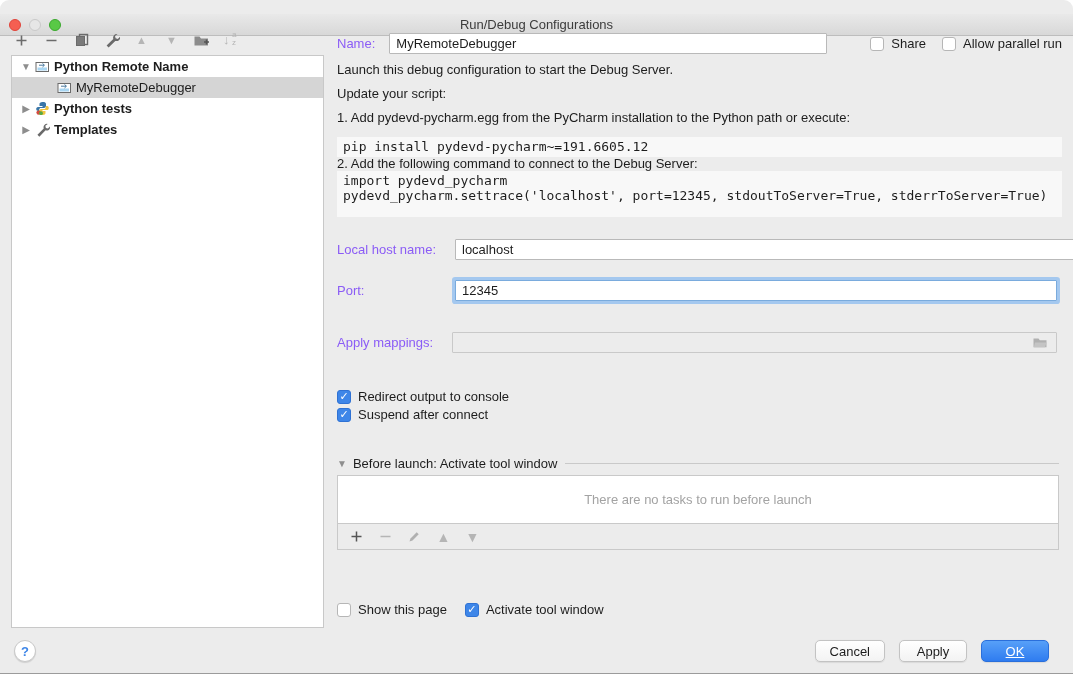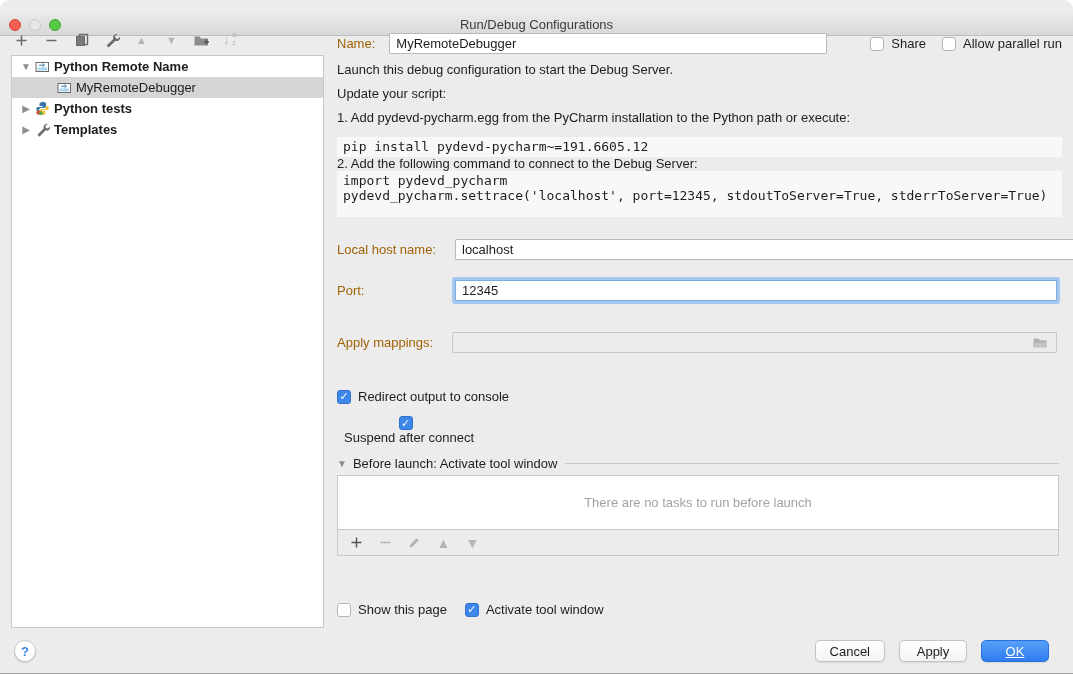--- a/index.html
+++ b/index.html
@@ -33,40 +33,40 @@
   .trow.selected { background:#d5d5d5; }
   .arrowcol { width:16px; text-align:center; color:#8e8e8e; font-size:10px; flex:0 0 16px; margin-left:6px; }
   .trow .ic { width:16px; height:16px; flex:0 0 16px; margin-right:4px; display:flex; align-items:center; justify-content:center; }
   .trow .lbl { font-weight:bold; }
   .trow .lbl.normal { font-weight:normal; }
   .indent1 { margin-left:28px; }
 
   
   .rpane { position:absolute; left:337px; top:0; width:725px; height:650px; }
   .row { position:absolute; left:0; display:flex; align-items:center; }
-  .flabel { color:#a16207; }
+  .flabel { color:#8b5cf6; }
   .textin { height:21px; background:#fff; border:1px solid #b9b9b9; border-radius:1px; font-family:"Liberation Sans",sans-serif; font-size:13px; padding:0 6px; color:#1d1d1d; outline:none; }
   .textin.focused { box-shadow:0 0 0 3px #a4c8ef; border-color:#7aabdd; }
   .textin.disabled { background:#ececec; border-color:#c9c9c9; }
 
   .plain { position:absolute; left:0; }
   .codeline { position:absolute; left:0; width:725px; background:#f8f8f8; font-family:"DejaVu Sans Mono", monospace; font-size:13px; padding:2px 6px 3px 6px; white-space:pre; }
 
   
   .cb { width:14px; height:14px; border:1px solid #b6b6b6; border-radius:3px; background:#fff; display:inline-flex; align-items:center; justify-content:center; flex:0 0 14px; }
   .cb.checked { background:#3e86e8; border-color:#2f72d4; }
   .cb.checked::after { content:"✓"; color:#fff; font-size:11px; line-height:11px; }
   .cblabel { margin-left:7px; }
 
   
   .blheader { position:absolute; left:0; width:722px; display:flex; align-items:center; color:#1d1d1d; }
   .blheader .tri-exp { color:#8e8e8e; font-size:10px; margin-right:6px; }
   .blheader .hline { flex:1; height:1px; background:#c9c9c9; margin-left:8px; }
   .tasksbox { position:absolute; left:0; width:722px; border:1px solid #c9c9c9; background:#ececec; }
-  .tasksempty { height:54px; background:#ffffff; display:flex; align-items:center; justify-content:center; color:#a3a3a3; border-bottom:1px solid #c9c9c9; }
+  .tasksempty { height:48px; background:#ffffff; display:flex; align-items:center; justify-content:center; color:#a3a3a3; border-bottom:1px solid #c9c9c9; }
   .taskbar { height:25px; display:flex; align-items:center; gap:12px; padding-left:10px; }
   .taskbar .ticon { font-size:14px; }
 
   
   .helpbtn { position:absolute; left:14px; top:640px; width:22px; height:22px; border-radius:50%; background:#fff; border:1px solid #c9c9c9; box-shadow:0 1px 1px rgba(0,0,0,.12); color:#3e86e8; font-size:13px; font-weight:bold; display:flex; align-items:center; justify-content:center; }
   .btnrow { position:absolute; right:24px; top:640px; display:flex; gap:14px; }
   .btn { min-width:68px; height:22px; border-radius:5px; background:linear-gradient(#ffffff,#f3f3f3); border:1px solid #c3c3c3; font-family:"Liberation Sans",sans-serif; font-size:13px; color:#1d1d1d; padding:0 14px; display:flex; align-items:center; justify-content:center; box-shadow:0 0.5px 1px rgba(0,0,0,.08); }
   .btn.primary { background:linear-gradient(#57a0f8,#2f7cf0); border-color:#2a6fdb; color:#fff;text-decoration:underline; }
   svg { display:block; }
 </style>
@@ -206,21 +206,21 @@
                 <path d="M3 6.5h11.5l-1.5 4.8H1.8z" fill="#c4c4c4"></path>
               </svg>
           </span>
         </div>
       </div>
 
       <div class="row" style="top:367px;">
         <span class="cb checked"></span>
         <span class="cblabel">Redirect output to console</span>
       </div>
-      <div class="row" style="top:394px;flex-direction:column;">
+      <div class="row" style="top:385px;">
         <span class="cb checked"></span>
         <span class="cblabel">Suspend after connect</span>
       </div>
 
       <div class="blheader" style="top:434px;">
         <span class="tri-exp">▼</span>
         <span>Before launch: Activate tool window</span>
         <span class="hline"></span>
       </div>
 

